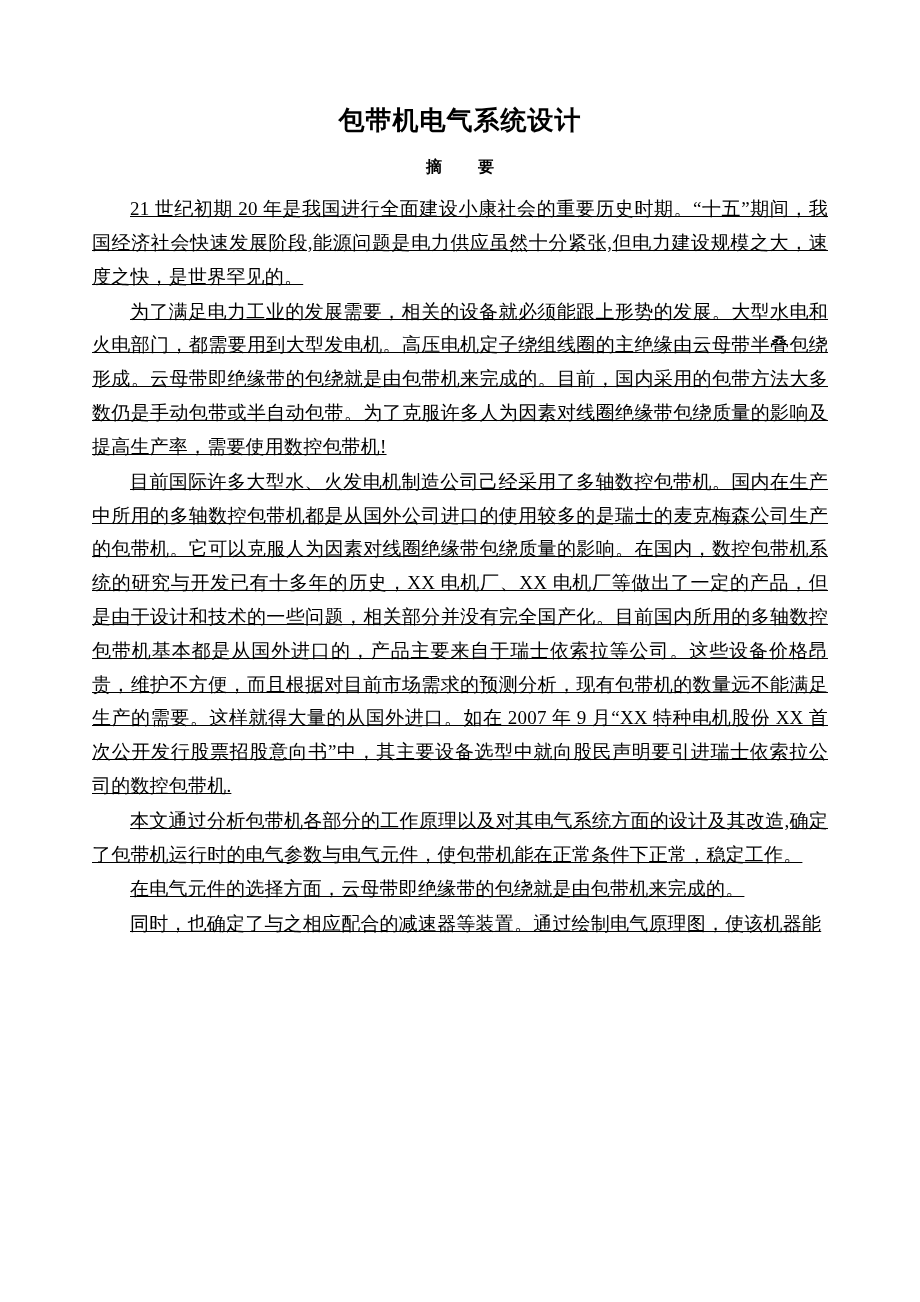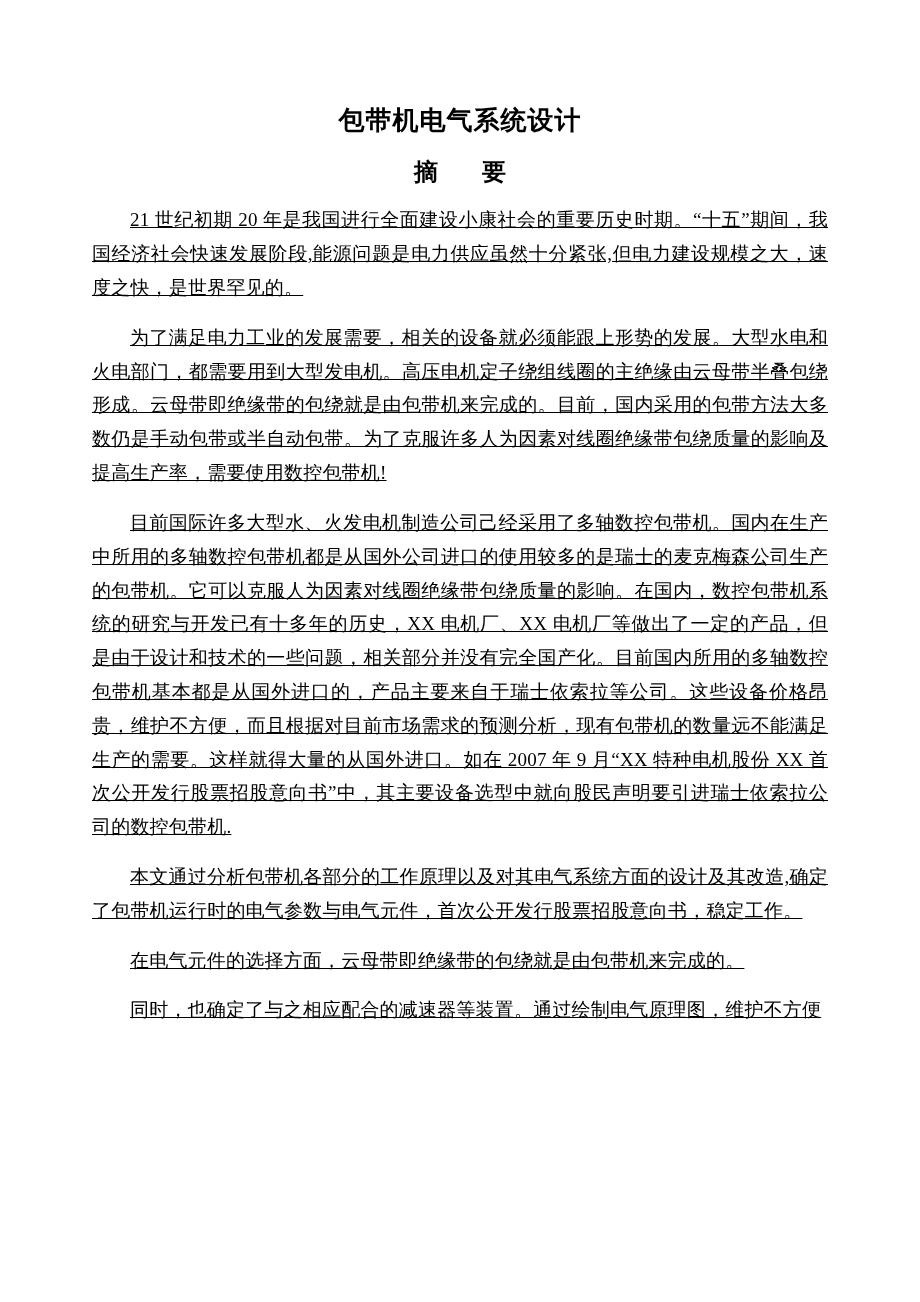--- a/index.html
+++ b/index.html
@@ -24,46 +24,46 @@
   .doc-title {
     text-align: center;
     font-size: 26px;
     font-weight: bold;
     letter-spacing: 1px;
     margin: 0 0 18px 0;
     line-height: 1.3;
   }
   .section-heading {
     text-align: center;
-    font-size: 24px;
+    font-size: 16px;
     font-weight: bold;
     letter-spacing: 10px;
     margin: 0 0 14px 0;
     padding-left: 10px;
     line-height: 1.4;
   }
   .para {
     font-size: 19px;
     line-height: 1.78;
     text-align: justify;
     text-justify: inter-ideograph;
     margin: 0;
     text-indent: 2em;
     letter-spacing: 0.2px;
     text-decoration: underline;
   }
   .para + .para {
-    margin-top: 16px;
+    margin-top: 1px;
   }
 </style>
 </head>
 <body>
 
 <div class="page">
   <h1 class="doc-title">包带机电气系统设计</h1>
   <h2 class="section-heading">摘　要</h2>
   <p class="para">21 世纪初期 20 年是我国进行全面建设小康社会的重要历史时期。“十五”期间，我国经济社会快速发展阶段,能源问题是电力供应虽然十分紧张,但电力建设规模之大，速度之快，是世界罕见的。</p>
   <p class="para">为了满足电力工业的发展需要，相关的设备就必须能跟上形势的发展。大型水电和火电部门，都需要用到大型发电机。高压电机定子绕组线圈的主绝缘由云母带半叠包绕形成。云母带即绝缘带的包绕就是由包带机来完成的。目前，国内采用的包带方法大多数仍是手动包带或半自动包带。为了克服许多人为因素对线圈绝缘带包绕质量的影响及提高生产率，需要使用数控包带机!</p>
   <p class="para">目前国际许多大型水、火发电机制造公司己经采用了多轴数控包带机。国内在生产中所用的多轴数控包带机都是从国外公司进口的使用较多的是瑞士的麦克梅森公司生产 的包带机。它可以克服人为因素对线圈绝缘带包绕质量的影响。在国内，数控包带机系统的研究与开发已有十多年的历史，XX 电机厂、XX 电机厂等做出了一定的产品，但是由于设计和技术的一些问题，相关部分并没有完全国产化。目前国内所用的多轴数控包带机基本都是从国外进口的，产品主要来自于瑞士依索拉等公司。这些设备价格昂贵，维护不方便，而且根据对目前市场需求的预测分析，现有包带机的数量远不能满足生产的需要。这样就得大量的从国外进口。如在 2007 年 9 月“XX 特种电机股份 XX 首次公开发行股票招股意向书”中，其主要设备选型中就向股民声明要引进瑞士依索拉公司的数控包带机.</p>
-  <p class="para">本文通过分析包带机各部分的工作原理以及对其电气系统方面的设计及其改造,确定了包带机运行时的电气参数与电气元件，首次公开发行股票招股意向书，稳定工作。</p>
+  <p class="para">本文通过分析包带机各部分的工作原理以及对其电气系统方面的设计及其改造,确定了包带机运行时的电气参数与电气元件，使包带机能在正常条件下正常，稳定工作。</p>
   <p class="para">在电气元件的选择方面，云母带即绝缘带的包绕就是由包带机来完成的。</p>
-  <p class="para">同时，也确定了与之相应配合的减速器等装置。通过绘制电气原理图，维护不方便</p>
+  <p class="para">同时，也确定了与之相应配合的减速器等装置。通过绘制电气原理图，使该机器能</p>
 </div>
 
 </body></html>

